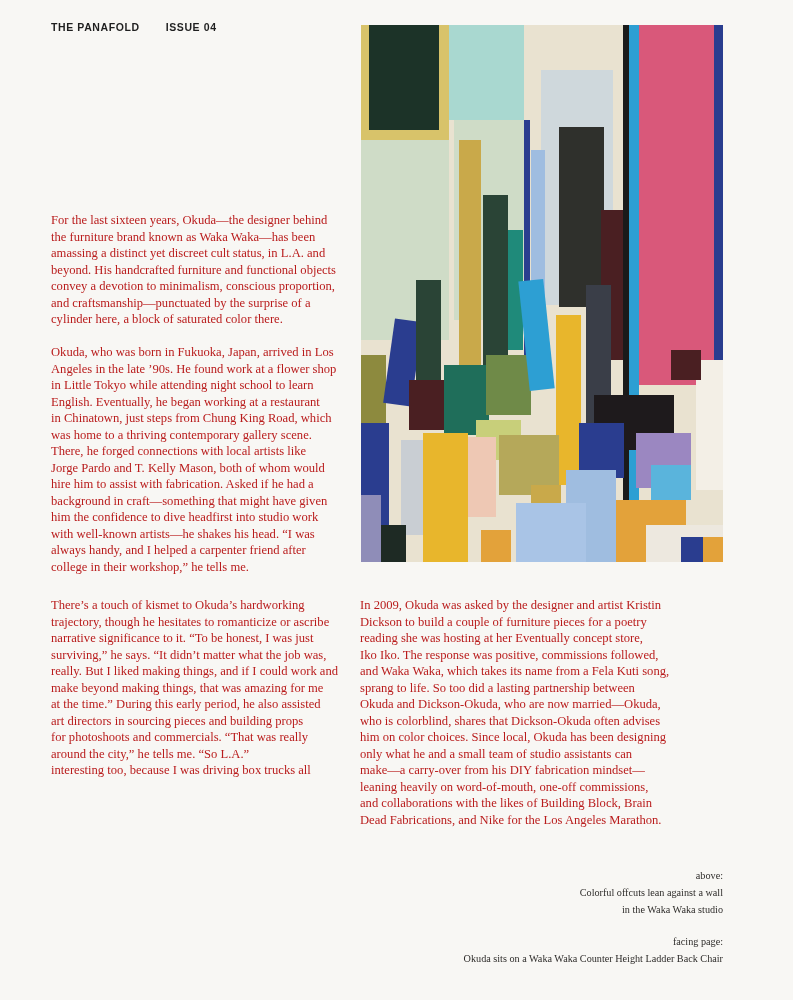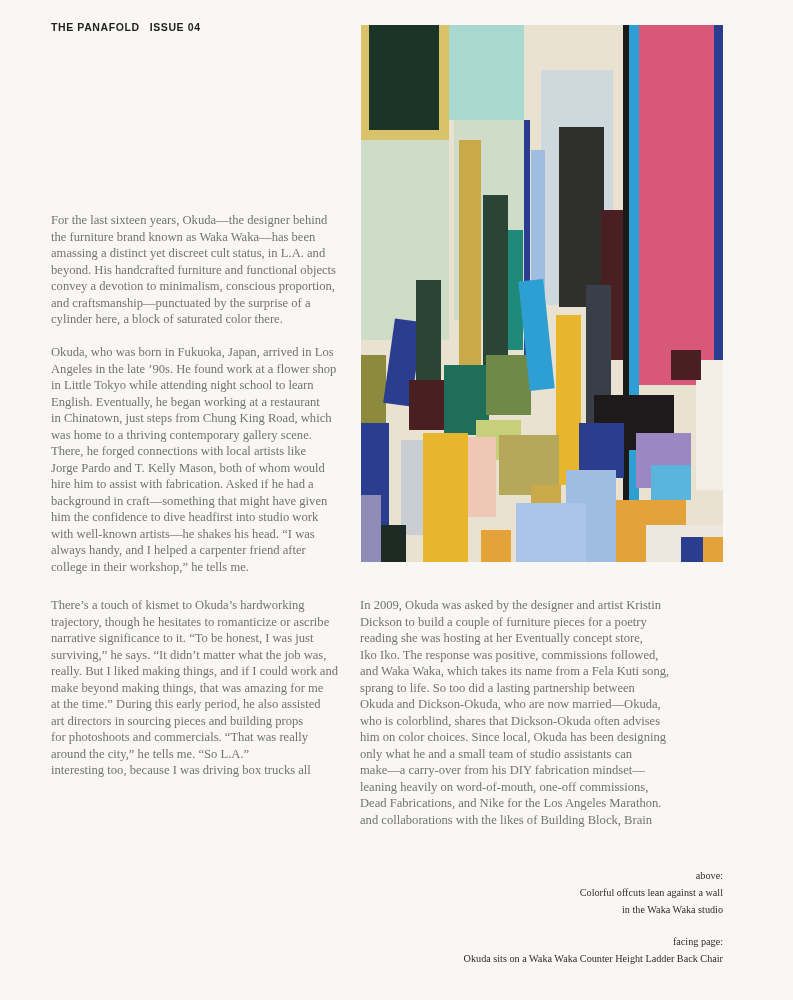--- a/index.html
+++ b/index.html
@@ -8,25 +8,25 @@
     background: #f8f7f4;
     font-family: "Liberation Serif", "DejaVu Serif", serif;
     color: #2e2c2a;
   }
   .masthead {
     position: absolute; left: 51px; top: 21px;
     font-family: "Liberation Sans", "DejaVu Sans", sans-serif;
     font-weight: bold; font-size: 10.5px; letter-spacing: 0.6px;
     color: #1f1f1f; white-space: nowrap;
   }
-  .masthead .issue { margin-left: 10px; }
+  .masthead .issue { margin-left: 26px; }
   .col {
     position: absolute; width: 285px;
     font-size: 12.6px; line-height: 16.5px;
-    color: #737373;
+    color: #b91c1c;
   }
   .col p { margin: 0 0 16.5px 0; }
   .col-left-top { left: 51px; top: 212px; }
   .col-left-bottom { left: 51px; top: 597px; }
   .col-right { left: 360px; top: 597px; width: 300px; }
   .line { display: block; white-space: nowrap; }
 
   .photo {
     position: absolute; left: 361px; top: 25px; width: 362px; height: 537px;
     overflow: hidden; background: #e9e2d0;
@@ -97,22 +97,22 @@
       <span class="line">reading she was hosting at her Eventually concept store,</span>
       <span class="line">Iko Iko. The response was positive, commissions followed,</span>
       <span class="line">and Waka Waka, which takes its name from a Fela Kuti song,</span>
       <span class="line">sprang to life. So too did a lasting partnership between</span>
       <span class="line">Okuda and Dickson-Okuda, who are now married—Okuda,</span>
       <span class="line">who is colorblind, shares that Dickson-Okuda often advises</span>
       <span class="line">him on color choices. Since local, Okuda has been designing</span>
       <span class="line">only what he and a small team of studio assistants can</span>
       <span class="line">make—a carry-over from his DIY fabrication mindset—</span>
       <span class="line">leaning heavily on word-of-mouth, one-off commissions,</span>
+      <span class="line">and collaborations with the likes of Building Block, Brain</span>
       <span class="line">Dead Fabrications, and Nike for the Los Angeles Marathon.</span>
-      <span class="line">and collaborations with the likes of Building Block, Brain</span>
     </p>
 </div>
 
 <div class="photo" aria-label="Colorful offcuts of wood and laminate leaning against a studio wall">
   <svg width="362" height="537" viewBox="0 0 362 537" xmlns="http://www.w3.org/2000/svg">
     <rect x="0" y="0" width="362" height="537" fill="#e9e2d0"></rect>
 
     <rect x="0" y="0" width="88" height="115" fill="#d8c36a"></rect>
     <rect x="8" y="0" width="70" height="105" fill="#1c3328"></rect>
     <rect x="88" y="0" width="75" height="95" fill="#a9d8d0"></rect>

